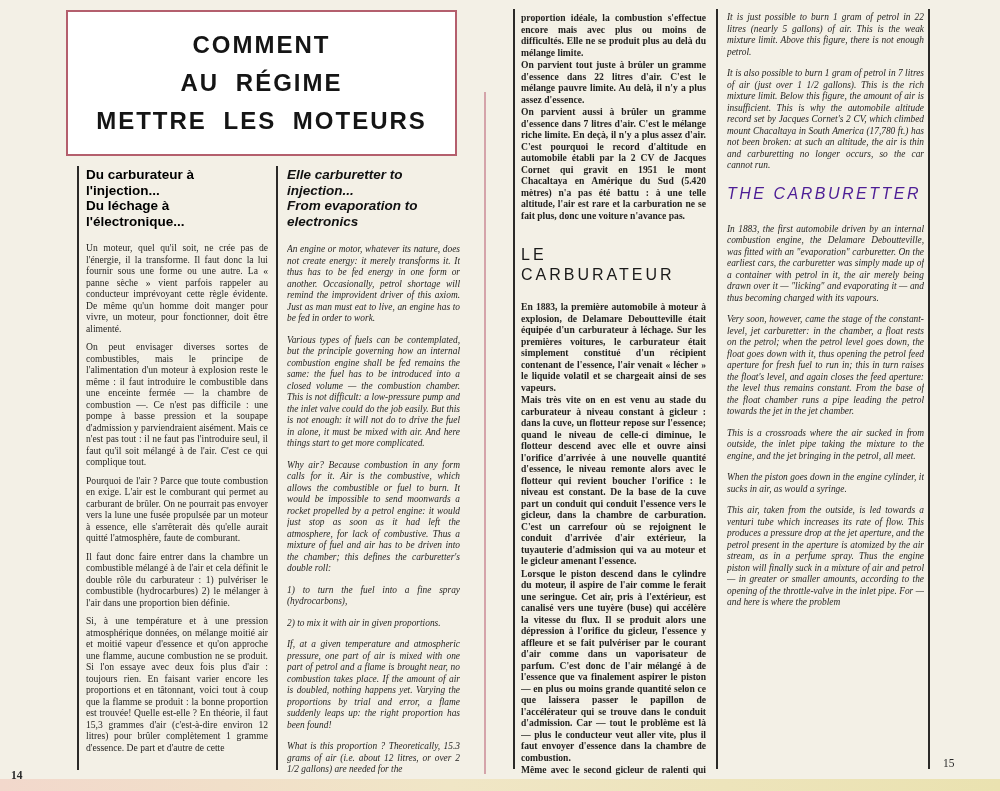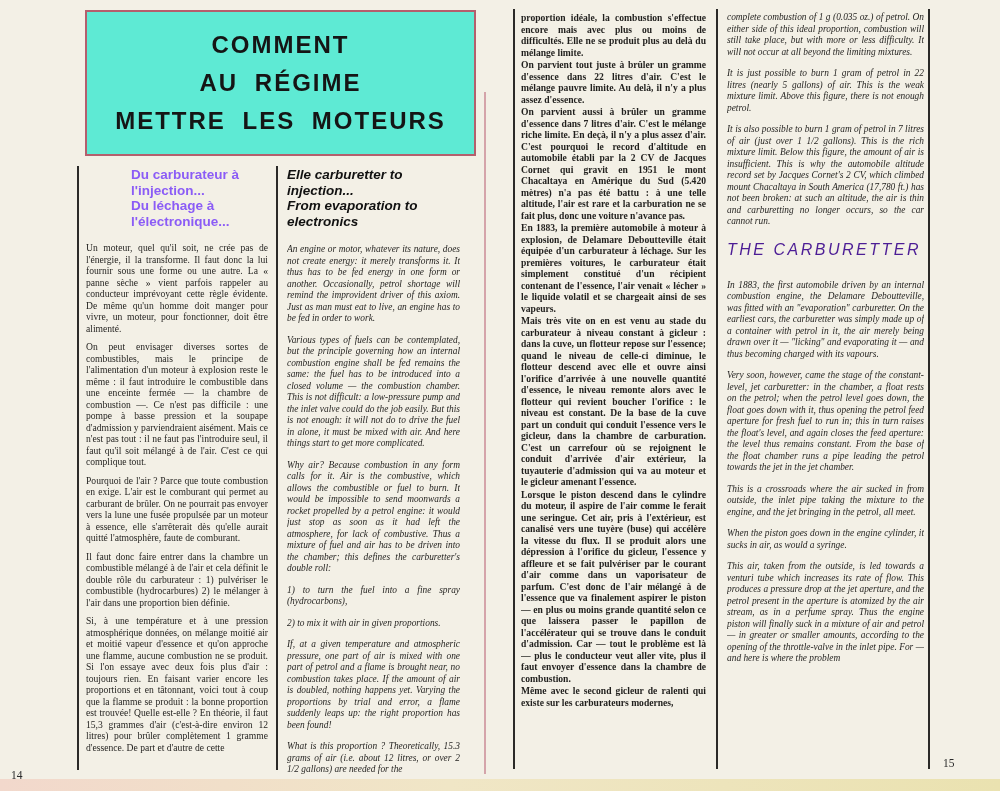--- a/index.html
+++ b/index.html
@@ -5,24 +5,24 @@
   html,body { margin:0; padding:0; }
   .spread {
     position: relative;
     width: 1000px; height: 791px;
     background: #f3f0e6;
     overflow: hidden;
     color: #1f1f1f;
   }
   
   .title-box {
-    position: absolute; left: 85px; top: 10px;
+    position: absolute; left: 66px; top: 10px;
     width: 387px; height: 142px;
     border: 2px solid #b45f6d;
-    background: #5eead4;
+    background: #ffffff;
     display: flex; flex-direction: column; justify-content: center;
     text-align: center;
   }
   .title-box .t-line {
     font: bold 24px/38px "Liberation Sans", sans-serif;
     letter-spacing: 2px; word-spacing: 8px;
     color: #151515;
   }
   
   .vrule { position: absolute; width: 2px; background: #2b2a28; }
@@ -37,21 +37,21 @@
   }
   
   .col { position: absolute; overflow: hidden; }
   .col-1 { left: 86px;  top: 167px; width: 182px; height: 612px; }
   .col-2 { left: 287px; top: 167px; width: 173px; height: 612px; }
   .col-3 { left: 521px; top: 12px;  width: 185px; height: 766px; }
   .col-4 { left: 727px; top: 12px;  width: 197px; height: 766px; }
 
   .col-head-fr {
     font: bold 13.5px/15.5px "Liberation Sans", sans-serif;
-    color: #8b5cf6; margin-bottom: 13px; margin-left: 45px;
+    color: #000000; margin-bottom: 13px;
   }
   .col-head-en {
     font: bold italic 13.5px/15.5px "Liberation Sans", sans-serif;
     color: #111; margin-bottom: 15px;
   }
   .fr-body p {
     font: 9.6px/11.5px "Liberation Serif", serif;
     margin: 7px 0 4px 0; text-align: justify; color: #201f1d;
   }
   .en-body p {
@@ -67,21 +67,21 @@
   .sec-head-en {
     font: italic 500 16px/20px "Liberation Sans", sans-serif;
     letter-spacing: 2.5px; color: #4c1d95;
     margin: 12px 0 20px 0;
   }
   
   .pg-num {
     position: absolute;
     font: 11.5px "Liberation Serif", serif; color: #2a2a2a;
   }
-  .pg-14 { left: 11px;  top: 769px; }
+  .pg-14 { left: 11px;  top: 769px; font-weight: bold; }
   .pg-15 { left: 943px; top: 757px; }
   
   .bottom-band {
     position: absolute; left: 0; top: 779px; width: 1000px; height: 12px;
     background: linear-gradient(90deg, #f2d8cc 0%, #f0e6c6 45%, #eae2b0 100%);
     z-index: 5;
   }
 </style>
 </head>
 <body>
@@ -167,36 +167,36 @@
 
     <div class="col col-3">
       <div class="fr-body">
 
           <p>proportion idéale, la combustion s'effectue encore mais avec plus ou moins de difficultés. Elle ne se produit plus au delà du mélange limite.</p>
 
           <p>On parvient tout juste à brûler un gramme d'essence dans 22 litres d'air. C'est le mélange pauvre limite. Au delà, il n'y a plus assez d'essence.</p>
 
           <p>On parvient aussi à brûler un gramme d'essence dans 7 litres d'air. C'est le mélange riche limite. En deçà, il n'y a plus assez d'air. C'est pourquoi le record d'altitude en automobile établi par la 2 CV de Jacques Cornet qui gravit en 1951 le mont Chacaltaya en Amérique du Sud (5.420 mètres) n'a pas été battu : à une telle altitude, l'air est rare et la carburation ne se fait plus, donc une voiture n'avance pas.</p>
         </div>
+      <div class="sec-head-fr">LE CARBURATEUR</div>
       <div class="fr-body">
 
           <p>En 1883, la première automobile à moteur à explosion, de Delamare Deboutteville était équipée d'un carburateur à léchage. Sur les premières voitures, le carburateur était simplement constitué d'un récipient contenant de l'essence, l'air venait « lécher » le liquide volatil et se chargeait ainsi de ses vapeurs.</p>
 
           <p>Mais très vite on en est venu au stade du carburateur à niveau constant à gicleur : dans la cuve, un flotteur repose sur l'essence; quand le niveau de celle-ci diminue, le flotteur descend avec elle et ouvre ainsi l'orifice d'arrivée à une nouvelle quantité d'essence, le niveau remonte alors avec le flotteur qui revient boucher l'orifice : le niveau est constant. De la base de la cuve part un conduit qui conduit l'essence vers le gicleur, dans la chambre de carburation. C'est un carrefour où se rejoignent le conduit d'arrivée d'air extérieur, la tuyauterie d'admission qui va au moteur et le gicleur amenant l'essence.</p>
 
           <p>Lorsque le piston descend dans le cylindre du moteur, il aspire de l'air comme le ferait une seringue. Cet air, pris à l'extérieur, est canalisé vers une tuyère (buse) qui accélère la vitesse du flux. Il se produit alors une dépression à l'orifice du gicleur, l'essence y affleure et se fait pulvériser par le courant d'air comme dans un vaporisateur de parfum. C'est donc de l'air mélangé à de l'essence que va finalement aspirer le piston — en plus ou moins grande quantité selon ce que laissera passer le papillon de l'accélérateur qui se trouve dans le conduit d'admission. Car — tout le problème est là — plus le conducteur veut aller vite, plus il faut envoyer d'essence dans la chambre de combustion.</p>
 
           <p>Même avec le second gicleur de ralenti qui existe sur les carburateurs modernes,</p>
         </div>
     </div>
 
     <div class="col col-4">
       <div class="en-body">
 
-          <p>complete combustion of 1 g (0.035 oz.) of petrol. On either side of this ideal proportion, combustion will still take place, but with more or less difficulty. It will not occur at all beyond the limiting mixtures.</p>
 
           <p>It is just possible to burn 1 gram of petrol in 22 litres (nearly 5 gallons) of air. This is the weak mixture limit. Above this figure, there is not enough petrol.</p>
 
           <p>It is also possible to burn 1 gram of petrol in 7 litres of air (just over 1 1/2 gallons). This is the rich mixture limit. Below this figure, the amount of air is insufficient. This is why the automobile altitude record set by Jacques Cornet's 2 CV, which climbed mount Chacaltaya in South America (17,780 ft.) has not been broken: at such an altitude, the air is thin and carburetting no longer occurs, so the car cannot run.</p>
         </div>
       <div class="sec-head-en">THE CARBURETTER</div>
       <div class="en-body">
 
           <p>In 1883, the first automobile driven by an internal combustion engine, the Delamare Deboutteville, was fitted with an "evaporation" carburetter. On the earliest cars, the carburetter was simply made up of a container with petrol in it, the air merely being drawn over it — "licking" and evaporating it — and thus becoming charged with its vapours.</p>
 

